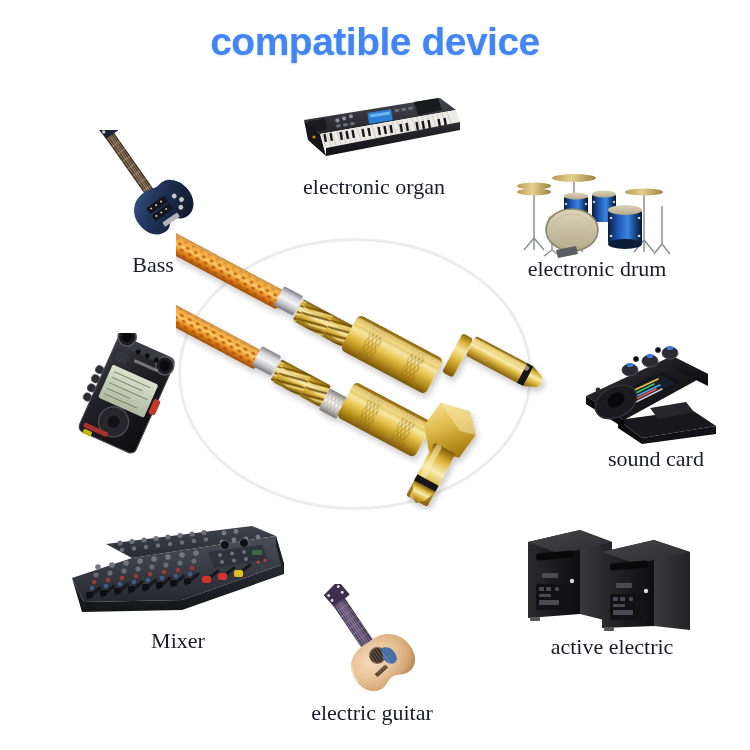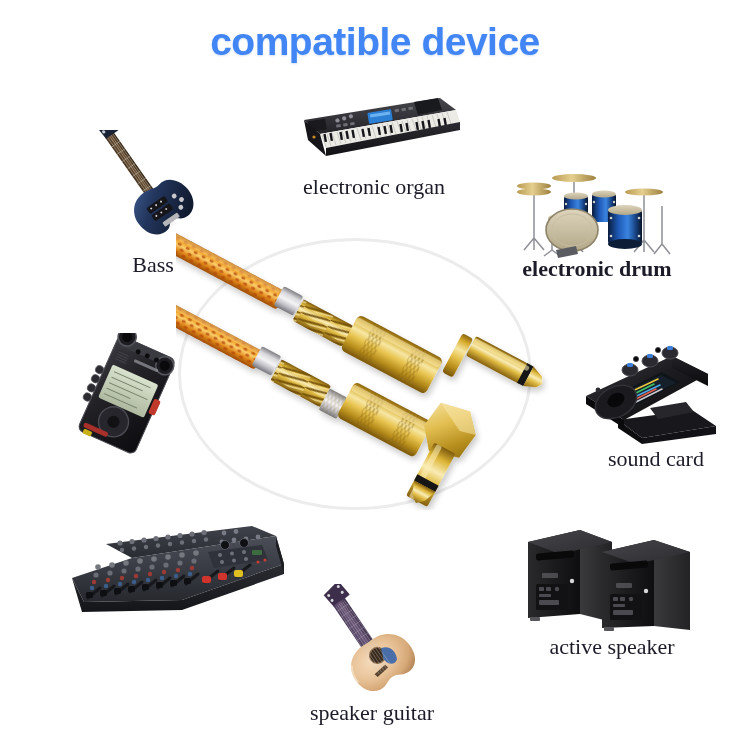--- a/index.html
+++ b/index.html
@@ -442,21 +442,21 @@
         <circle cx="54" cy="38" r="1.2"></circle>
           <circle cx="74" cy="38" r="1.2"></circle>
         <circle cx="82" cy="36" r="1.2"></circle>
           <circle cx="102" cy="36" r="1.2"></circle>
         <circle cx="99" cy="52" r="1.3"></circle>
           <circle cx="127" cy="52" r="1.3"></circle>
         <circle cx="99" cy="70" r="1.3"></circle>
           <circle cx="127" cy="70" r="1.3"></circle>
       </g>
     </svg>
-    <div class="caption" style="top:90px;font-weight:bold;">electronic drum</div>
+    <div class="caption" style="top:90px;">electronic drum</div>
   </div>
 
   <div class="item" style="left:62px; top:333px; width:146px; height:165px;">
     <svg class="art" width="146" height="130" viewBox="0 0 146 130">
       <defs>
         <linearGradient id="recBody" x1="0" y1="0" x2="1" y2="1">
           <stop offset="0%" stop-color="#3c3c42"></stop>
           <stop offset="40%" stop-color="#212126"></stop>
           <stop offset="100%" stop-color="#0c0c0f"></stop>
         </linearGradient>
@@ -743,20 +743,21 @@
             <circle cx="184" cy="37" r="2"></circle>
         </g>
         <rect x="190" y="28" width="10" height="5" rx="1" fill="#3b6b3e"></rect>
       </g>
 
       <g fill="#cc3b30">
         <circle cx="196" cy="40" r="1.6"></circle>
           <circle cx="203" cy="38" r="1.6"></circle>
       </g>
     </svg>
+    <div class="caption" style="top:106px;">Mixer</div>
   </div>
 
   <div class="item" style="left:514px; top:518px; width:196px; height:150px;">
     <svg class="art" width="196" height="122" viewBox="0 0 196 122">
       <defs>
         <linearGradient id="spkBack" x1="0" y1="0" x2="1" y2="0">
           <stop offset="0%" stop-color="#2a2a2c"></stop>
           <stop offset="55%" stop-color="#1a1a1c"></stop>
           <stop offset="100%" stop-color="#0e0e10"></stop>
         </linearGradient>
@@ -803,21 +804,21 @@
           <rect x="99" y="79" width="5" height="4" rx="0.8"></rect>
           <rect x="106" y="79" width="5" height="4" rx="0.8"></rect>
           <circle cx="117" cy="81" r="2.2"></circle>
           <rect x="99" y="86" width="12" height="3" rx="0.8"></rect>
           <rect x="99" y="92" width="20" height="5" rx="1"></rect>
         </g>
         <circle cx="132" cy="73" r="2.2" fill="#d8d8dc"></circle>
         <rect x="90" y="109" width="10" height="4" rx="1" fill="#55555a"></rect>
       </g>
     </svg>
-    <div class="caption" style="top:116px;">active speaker</div>
+    <div class="caption" style="top:116px;">active electric</div>
   </div>
 
   <div class="item" style="left:292px; top:584px; width:160px; height:150px;">
     <svg class="art" width="160" height="115" viewBox="0 0 160 115">
       <defs>
         <radialGradient id="acBody" cx="40%" cy="38%" r="72%">
           <stop offset="0%" stop-color="#f6ddbe"></stop>
           <stop offset="48%" stop-color="#e9c49a"></stop>
           <stop offset="82%" stop-color="#d6a877"></stop>
           <stop offset="100%" stop-color="#b98a5c"></stop>
@@ -864,16 +865,16 @@
         <g stroke="#cfcfd4" stroke-width="0.4" opacity="0.8">
           <line x1="72" y1="10" x2="70" y2="90"></line>
           <line x1="74" y1="10" x2="73" y2="90"></line>
           <line x1="76" y1="10" x2="76" y2="90"></line>
           <line x1="78" y1="10" x2="79" y2="90"></line>
           <line x1="80" y1="10" x2="82" y2="90"></line>
           <line x1="82" y1="10" x2="85" y2="90"></line>
         </g>
       </g>
     </svg>
-    <div class="caption" style="top:116px;">speaker guitar</div>
+    <div class="caption" style="top:116px;">electric guitar</div>
   </div>
 
 </div>
 
 </body></html>

